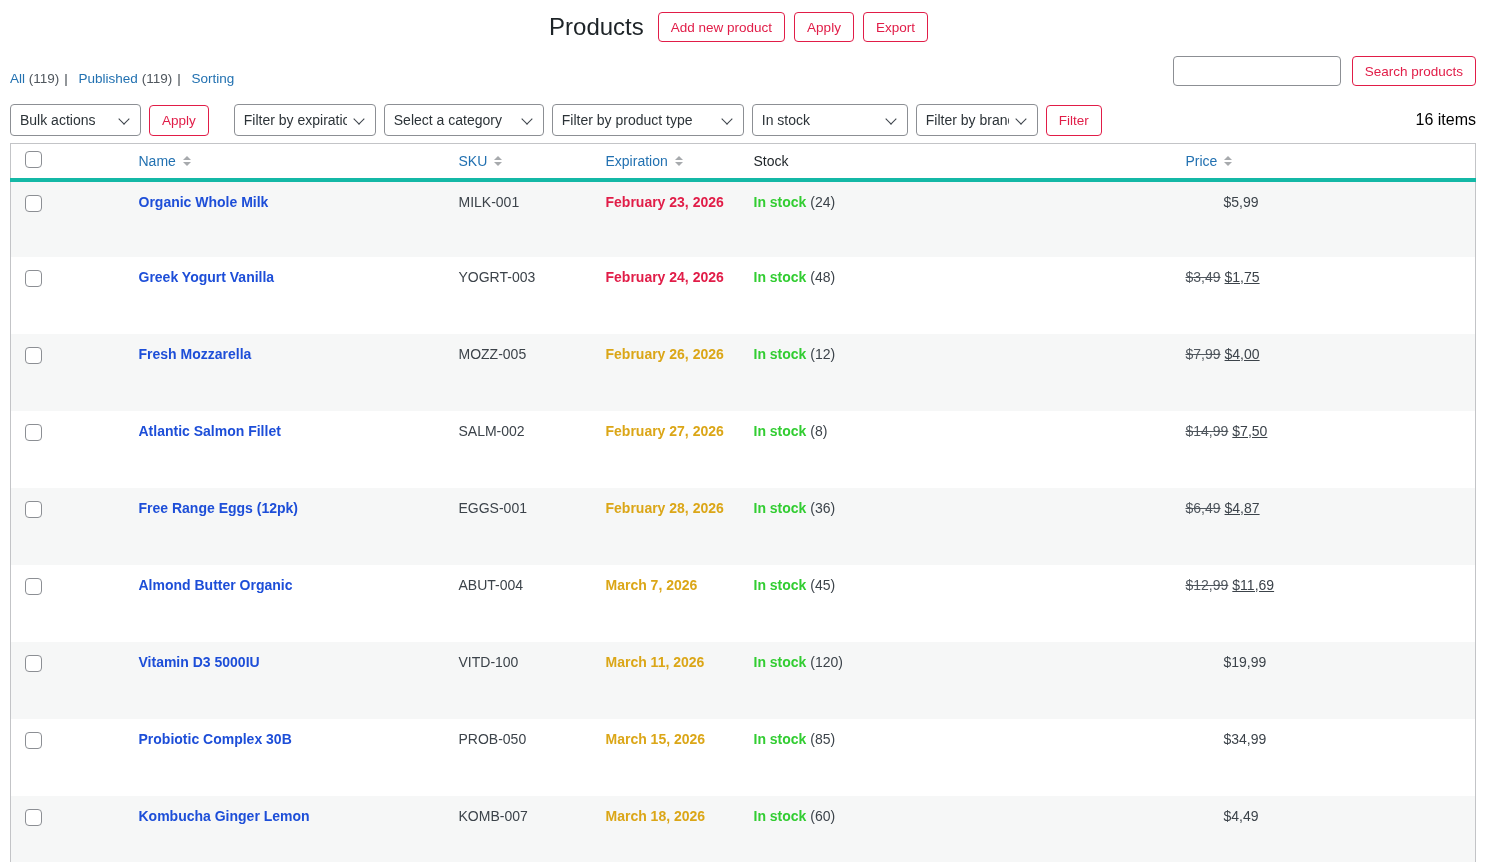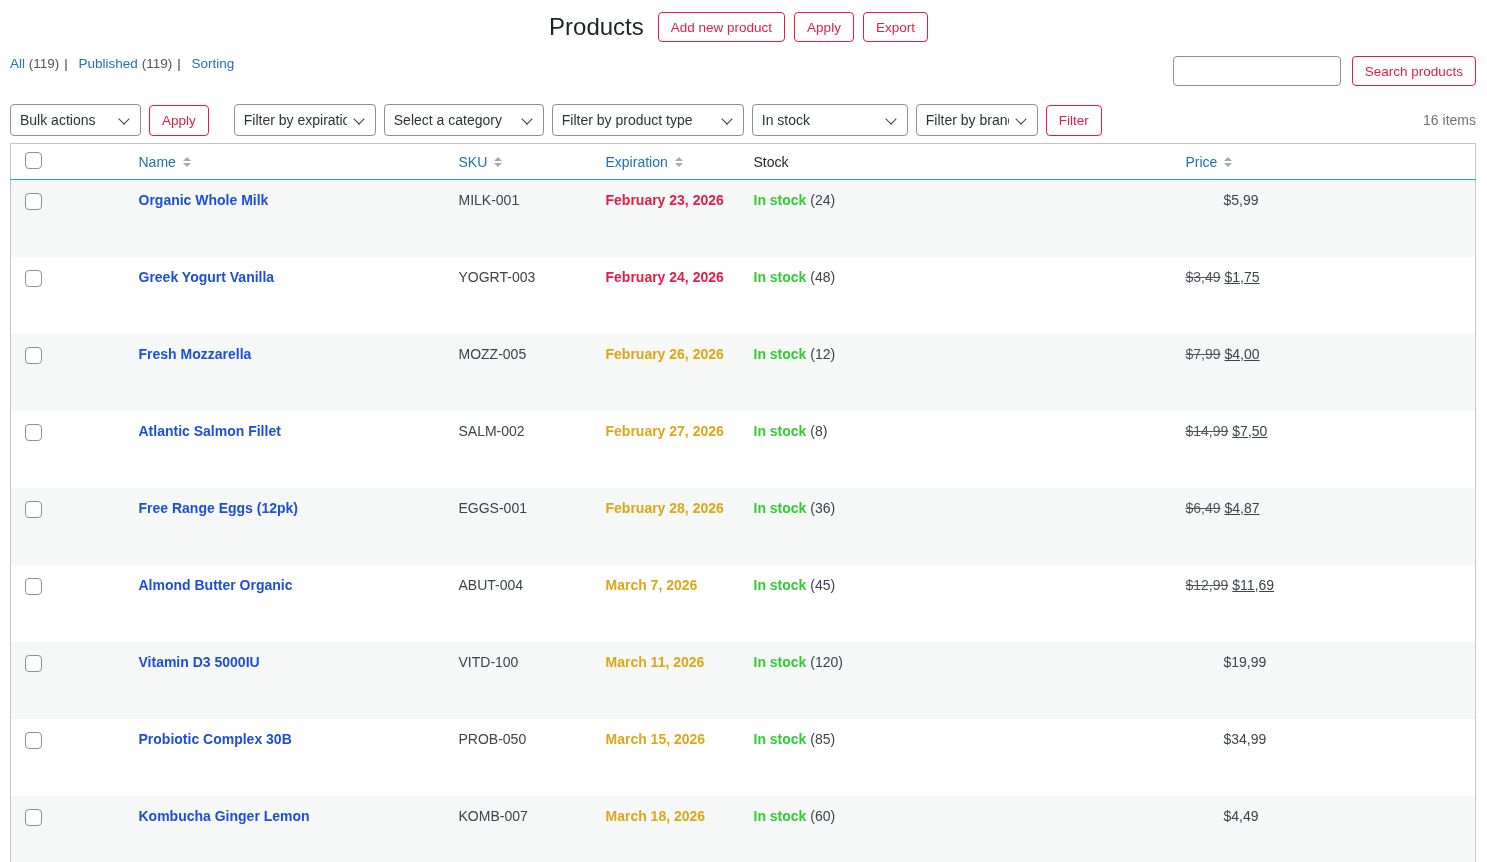--- a/index.html
+++ b/index.html
@@ -17,21 +17,21 @@
   h1.page-title { font-size: 24px; font-weight: 400; color: #1d2327; margin: 0 14px 0 0; letter-spacing: 0; }
   .btn {
     display: inline-flex; align-items: center; justify-content: center;
     border: 1px solid #e11d48; color: #e11d48; background: #fff;
     border-radius: 4px; padding: 0 12px; height: 30px;
     font-size: 13.5px; cursor: pointer; text-decoration: none; white-space: nowrap;
   }
   .page-header .btn { margin-right: 9px; }
 
   
-  .subhead-row { display: flex; align-items: flex-start; justify-content: space-between; margin-bottom: 18px; }
+  .subhead-row { display: flex; align-items: flex-end; justify-content: space-between; margin-bottom: 18px; }
   .subsubsub { list-style: none; margin: 0; padding: 0; font-size: 13.5px; color: #50575e; }
   .subsubsub li { display: inline; }
   .subsubsub a { color: #2271b1; text-decoration: none; }
   .subsubsub .count { color: #50575e; }
   .subsubsub .sep { color: #3c434a; margin: 0 7px 0 5px; }
   .search-box { display: flex; align-items: center; }
   .search-box input[type="search"] {
     width: 168px; height: 30px; border: 1px solid #8c8f94; border-radius: 4px;
     padding: 0 8px; font-size: 14px; margin-right: 11px; background: #fff;
     font-family: "Liberation Sans", sans-serif;
@@ -53,34 +53,34 @@
     height: 32px; padding: 0 28px 0 9px; font-size: 14px; color: #2c3338;
     font-family: "Liberation Sans", sans-serif; cursor: pointer;
   }
   .w-bulk  { width: 131px; }
   .w-exp   { width: 142px; }
   .w-cat   { width: 160px; }
   .w-type  { width: 192px; }
   .w-stock { width: 156px; }
   .w-brand { width: 122px; }
   .gap-left { margin-left: 17px; }
-  .items-count { margin-left: auto; margin-right: 0; color: #737373; font-size: 14px; }
+  .items-count { margin-left: auto; margin-right: 0; color: #000000; font-size: 16px; }
 
   
   table.list-table {
     width: 100%; border-collapse: collapse; table-layout: fixed;
     border: 1px solid #c3c4c7; background: #fff;
   }
   col.c-cb    { width: 118px; }
   col.c-name  { width: 320px; }
   col.c-sku   { width: 147px; }
   col.c-exp   { width: 148px; }
   col.c-stock { width: 432px; }
   thead td, thead th {
-    border-bottom: 1px solid #14b8a6; height: 36px; padding: 0 10px;
+    border-bottom: 4px solid #14b8a6; height: 36px; padding: 0 10px;
     text-align: left; font-weight: 400; font-size: 14px; vertical-align: middle;
   }
   thead .cb, tbody .cb { padding: 0 0 0 14px; }
   tbody th.cb { vertical-align: top; padding-top: 13px; font-weight: 400; text-align: left; }
   .sortable-link { color: #2271b1; text-decoration: none; display: inline-flex; align-items: center; cursor: pointer; }
   .col-label-plain { color: #1d2327; }
   .sorting-indicators { display: inline-flex; flex-direction: column; margin-left: 7px; }
   .arrow-up { width: 0; height: 0; border-left: 4px solid transparent; border-right: 4px solid transparent; border-bottom: 4px solid #a7aaad; margin-bottom: 2px; }
   .arrow-down { width: 0; height: 0; border-left: 4px solid transparent; border-right: 4px solid transparent; border-top: 4px solid #a7aaad; }
 

